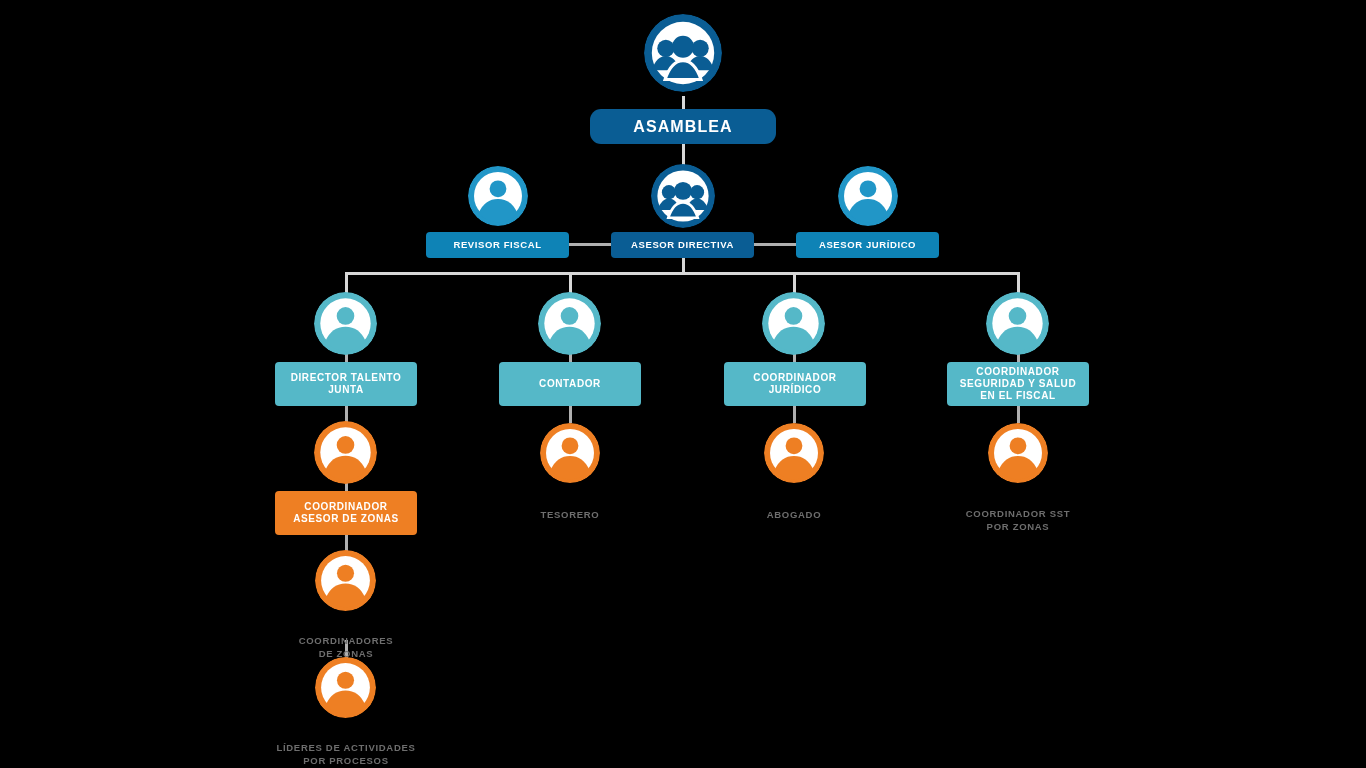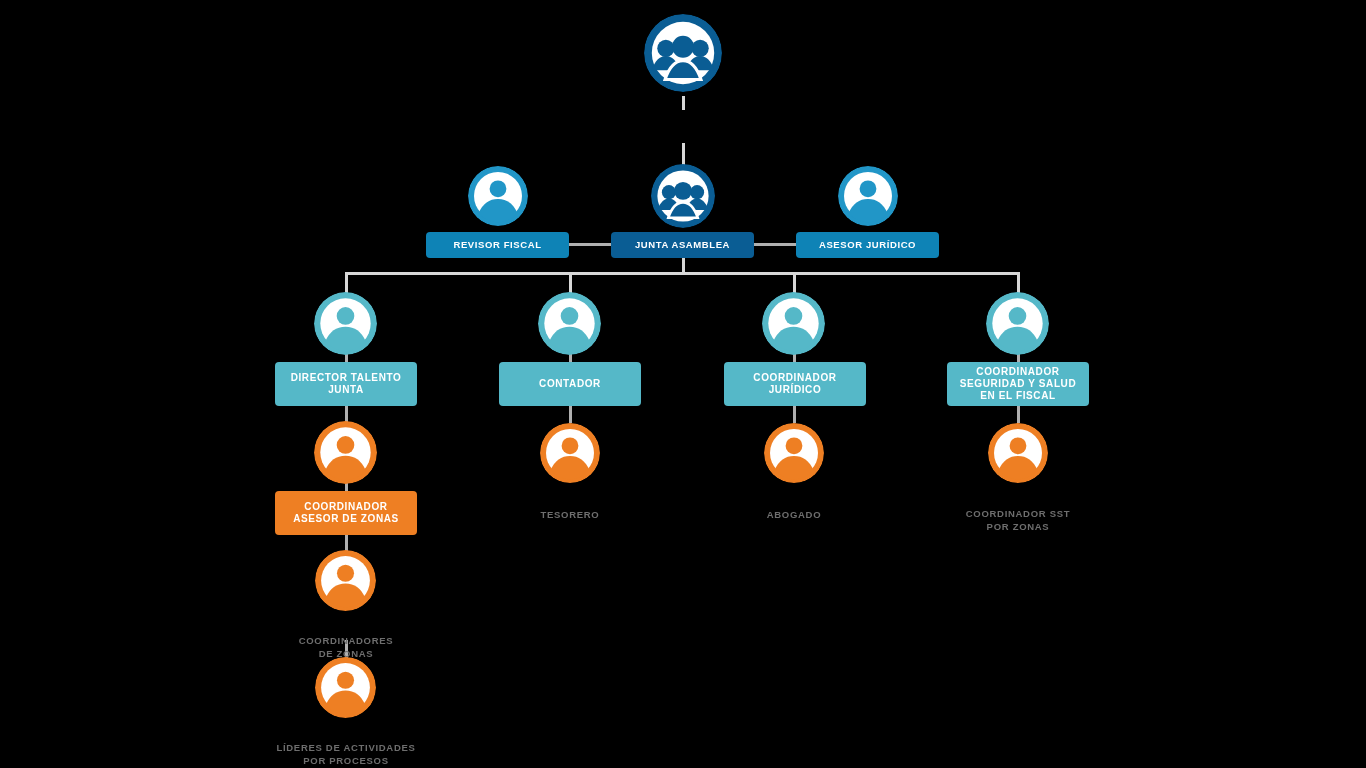--- a/index.html
+++ b/index.html
@@ -115,20 +115,23 @@
         <circle cx="28" cy="44" r="11"></circle>
         <circle cx="72" cy="44" r="11"></circle>
         <path d="M10 72 q6 -18 18 -18 q12 0 18 18 z"></path>
         <path d="M54 72 q6 -18 18 -18 q12 0 18 18 z"></path>
         <circle cx="50" cy="42" r="14"></circle>
         <path d="M27 84 q8 -24 23 -24 q15 0 23 24 z"></path>
       </g>
       <path d="M27 84 q8 -24 23 -24 q15 0 23 24 z" fill="none" stroke="#ffffff" stroke-width="4"></path>
     </svg>
   </div>
+  <div class="pill dark-blue big" style="left:590px; top:109px; width:186px; height:35px;">
+    <span>ASAMBLEA</span>
+  </div>
 
   <div class="avatar" style="left:468px; top:166px; width:60px; height:60px;">
     <svg viewBox="0 0 100 100" aria-hidden="true">
       <circle cx="50" cy="50" r="50" fill="#2196c7"></circle>
       <circle cx="50" cy="50" r="40" fill="#ffffff"></circle>
       <circle cx="50" cy="38" r="14" fill="#2196c7"></circle>
       <path d="M18 78 q10 -23 32 -23 q22 0 32 23 a40 40 0 0 1 -64 0 z" fill="#2196c7"></path>
     </svg>
   </div>
   <div class="pill mid-blue small" style="left:426px; top:232px; width:143px; height:26px;">
@@ -144,21 +147,21 @@
         <circle cx="72" cy="44" r="11"></circle>
         <path d="M10 72 q6 -18 18 -18 q12 0 18 18 z"></path>
         <path d="M54 72 q6 -18 18 -18 q12 0 18 18 z"></path>
         <circle cx="50" cy="42" r="14"></circle>
         <path d="M27 84 q8 -24 23 -24 q15 0 23 24 z"></path>
       </g>
       <path d="M27 84 q8 -24 23 -24 q15 0 23 24 z" fill="none" stroke="#ffffff" stroke-width="4"></path>
     </svg>
   </div>
   <div class="pill dark-blue small" style="left:611px; top:232px; width:143px; height:26px;">
-    <span>JUNTA ASAMBLEA</span>
+    <span>ASESOR DIRECTIVA</span>
   </div>
 
   <div class="avatar" style="left:838px; top:166px; width:60px; height:60px;">
     <svg viewBox="0 0 100 100" aria-hidden="true">
       <circle cx="50" cy="50" r="50" fill="#2196c7"></circle>
       <circle cx="50" cy="50" r="40" fill="#ffffff"></circle>
       <circle cx="50" cy="38" r="14" fill="#2196c7"></circle>
       <path d="M18 78 q10 -23 32 -23 q22 0 32 23 a40 40 0 0 1 -64 0 z" fill="#2196c7"></path>
     </svg>
   </div>

